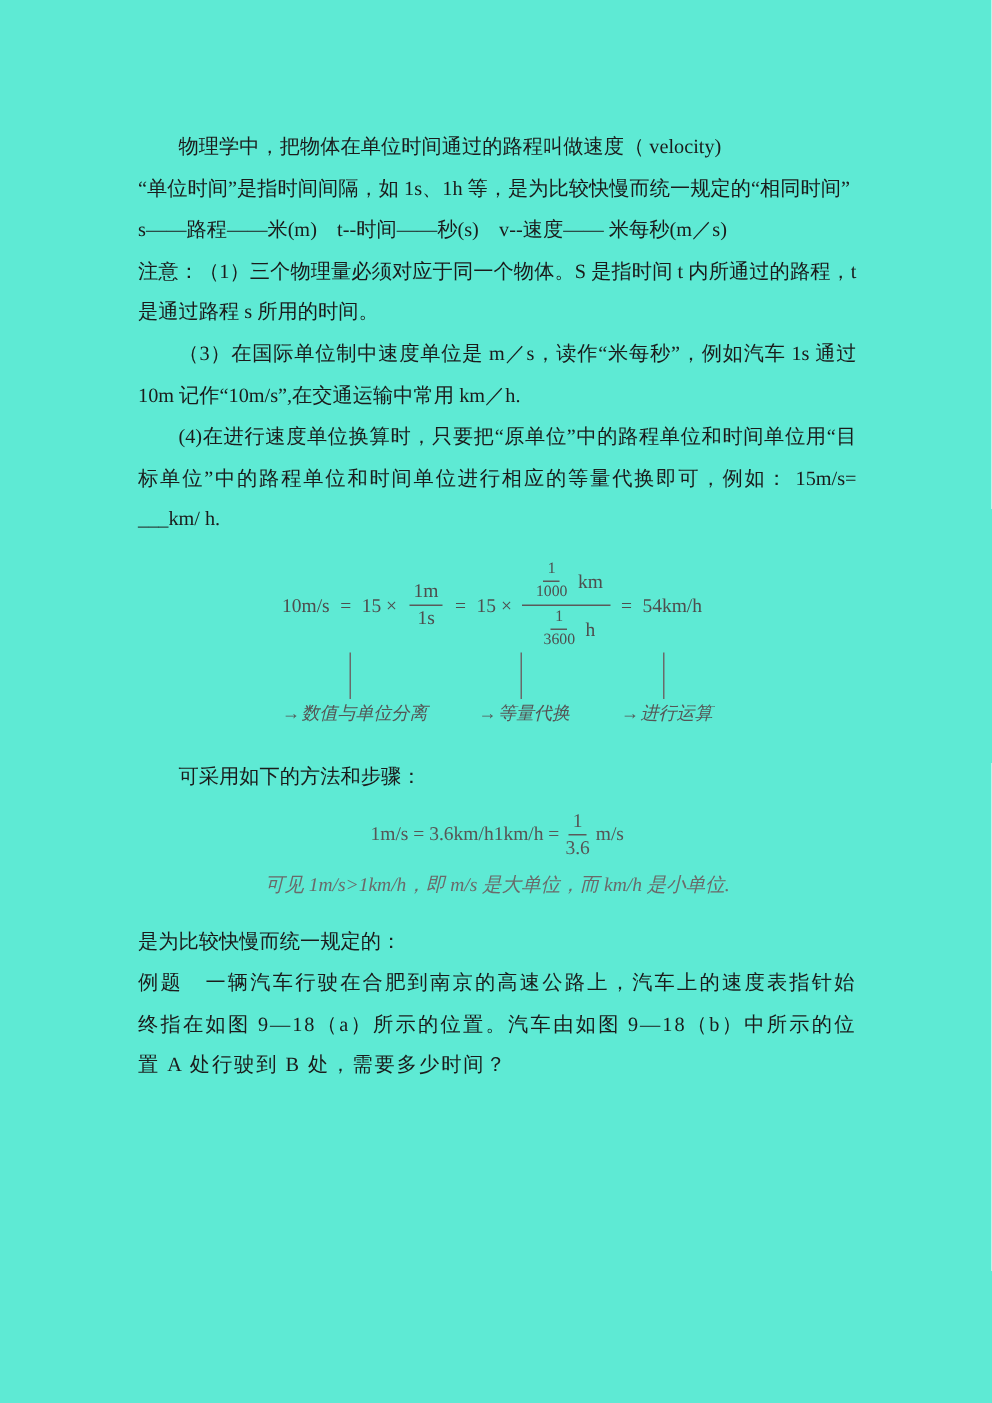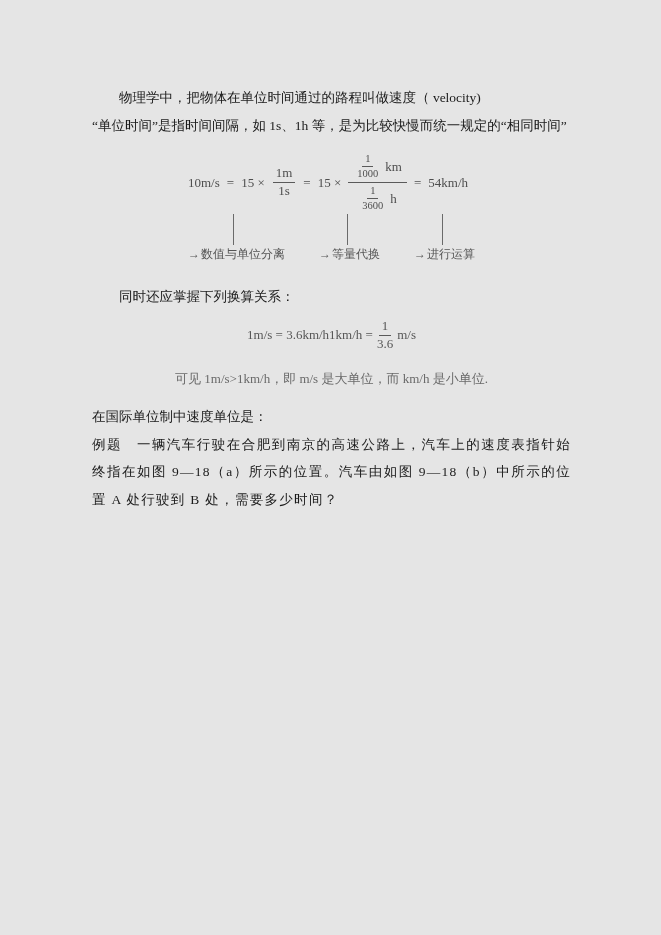--- a/index.html
+++ b/index.html
@@ -1,19 +1,19 @@
 <!DOCTYPE html>
 <html><head>
 <meta charset="utf-8">
 <style>
   html,body { margin:0; padding:0; background:#ffffff; }
   .page {
     position:relative;
     width:661px; height:935px;
-    background:#e5e5e5;
+    background:#5eead4;
     box-sizing:border-box;
     padding:84px 90px 0 92px;
     font-family:"Liberation Serif","DejaVu Serif",serif;
     font-size:13.5px;
     color:#1b1b1b;
     overflow:hidden;
   }
   p { margin:0; line-height:27.6px; text-align:justify; }
   .indent { text-indent:2em; }
   .spread { letter-spacing:1.3px; }
@@ -35,47 +35,51 @@
   .frac .num { padding:0 3px 1px 3px; border-bottom:1px solid #5a5a5a; text-align:center; }
   .frac .den { padding:1px 3px 0 3px; text-align:right; }
   .frac.small { font-size:10.5px; }
   .bigfrac { display:inline-flex; flex-direction:column; align-items:center; }
   .bignum { display:flex; align-items:center; gap:3px; border-bottom:1px solid #5a5a5a; padding:0 5px 2px 5px; }
   .bigden { display:flex; align-items:center; gap:3px; padding-top:2px; }
   .fig1-labels {
     display:flex; align-items:flex-start; gap:34px;
     margin-top:34px; font-size:12px; color:#555555;
   }
-  .label-group { position:relative; white-space:nowrap; }
+  .label-group { position:relative; white-space:nowrap;font-style:italic; }
   .label-group::before {
     content:""; position:absolute; left:46%; top:-32px; height:31px;
     border-left:1px solid #6a6a6a;
   }
   .arrow { margin-right:1px; }
 
   
   .fig2 {
     width:fit-content;
     margin:8px auto 0 auto;
     color:#565656;
     font-size:13px;
   }
   .fig2-line1 { display:flex; align-items:center; gap:0; justify-content:center; }
-  .fig2-line2 { margin-top:18px; color:#6a6a6a; }
+  .fig2-line2 { margin-top:8px; color:#6a6a6a;font-style:italic; }
 
   .mt20 { margin-top:20px; }
   .mt15 { margin-top:15px; }
 </style>
 </head>
 <body>
 
 <div class="page">
 
   <p class="indent">物理学中，把物体在单位时间通过的路程叫做速度（ velocity)</p>
   <p>“单位时间”是指时间间隔，如 1s、1h 等，是为比较快慢而统一规定的“相同时间”</p>
+  <p>s——路程——米(m)　t--时间——秒(s)　v--速度—— 米每秒(m／s)</p>
+  <p>注意：（1）三个物理量必须对应于同一个物体。S 是指时间 t 内所通过的路程，t 是通过路程 s 所用的时间。</p>
+  <p class="indent">（3）在国际单位制中速度单位是 m／s，读作“米每秒”，例如汽车 1s 通过 10m 记作“10m/s”,在交通运输中常用 km／h.</p>
+  <p class="indent">(4)在进行速度单位换算时，只要把“原单位”中的路程单位和时间单位用“目标单位”中的路程单位和时间单位进行相应的等量代换即可，例如： 15m/s= ___km/ h.</p>
 
   <div class="fig1">
     <div class="fig1-formula">
       <span>10m/s</span>
       <span>=</span>
       <span>15 ×</span>
       <span class="frac">
         <span class="num">1m</span>
         <span class="den">1s</span>
       </span>
@@ -106,31 +110,31 @@
       </span>
       <span class="label-group">
         <span class="arrow">→</span><span>等量代换</span>
       </span>
       <span class="label-group">
         <span class="arrow">→</span><span>进行运算</span>
       </span>
     </div>
   </div>
 
-  <p class="indent mt20">同时还应掌握下列换算关系：</p>
+  <p class="indent mt20">可采用如下的方法和步骤：</p>
 
   <div class="fig2">
     <div class="fig2-line1">
       <span>1m/s = 3.6km/h</span>
       <span>1km/h =</span>
       <span class="frac">
         <span class="num">1</span>
         <span class="den">3.6</span>
       </span>
       <span>m/s</span>
     </div>
     <div class="fig2-line2">可见 1m/s&gt;1km/h，即 m/s 是大单位，而 km/h 是小单位.</div>
   </div>
 
-  <p class="mt15">在国际单位制中速度单位是：</p>
+  <p class="mt15">是为比较快慢而统一规定的：</p>
   <p class="spread">例题　一辆汽车行驶在合肥到南京的高速公路上，汽车上的速度表指针始终指在如图 9—18（a）所示的位置。汽车由如图 9—18（b）中所示的位置 A 处行驶到 B 处，需要多少时间？</p>
 
 </div>
 
 </body></html>

